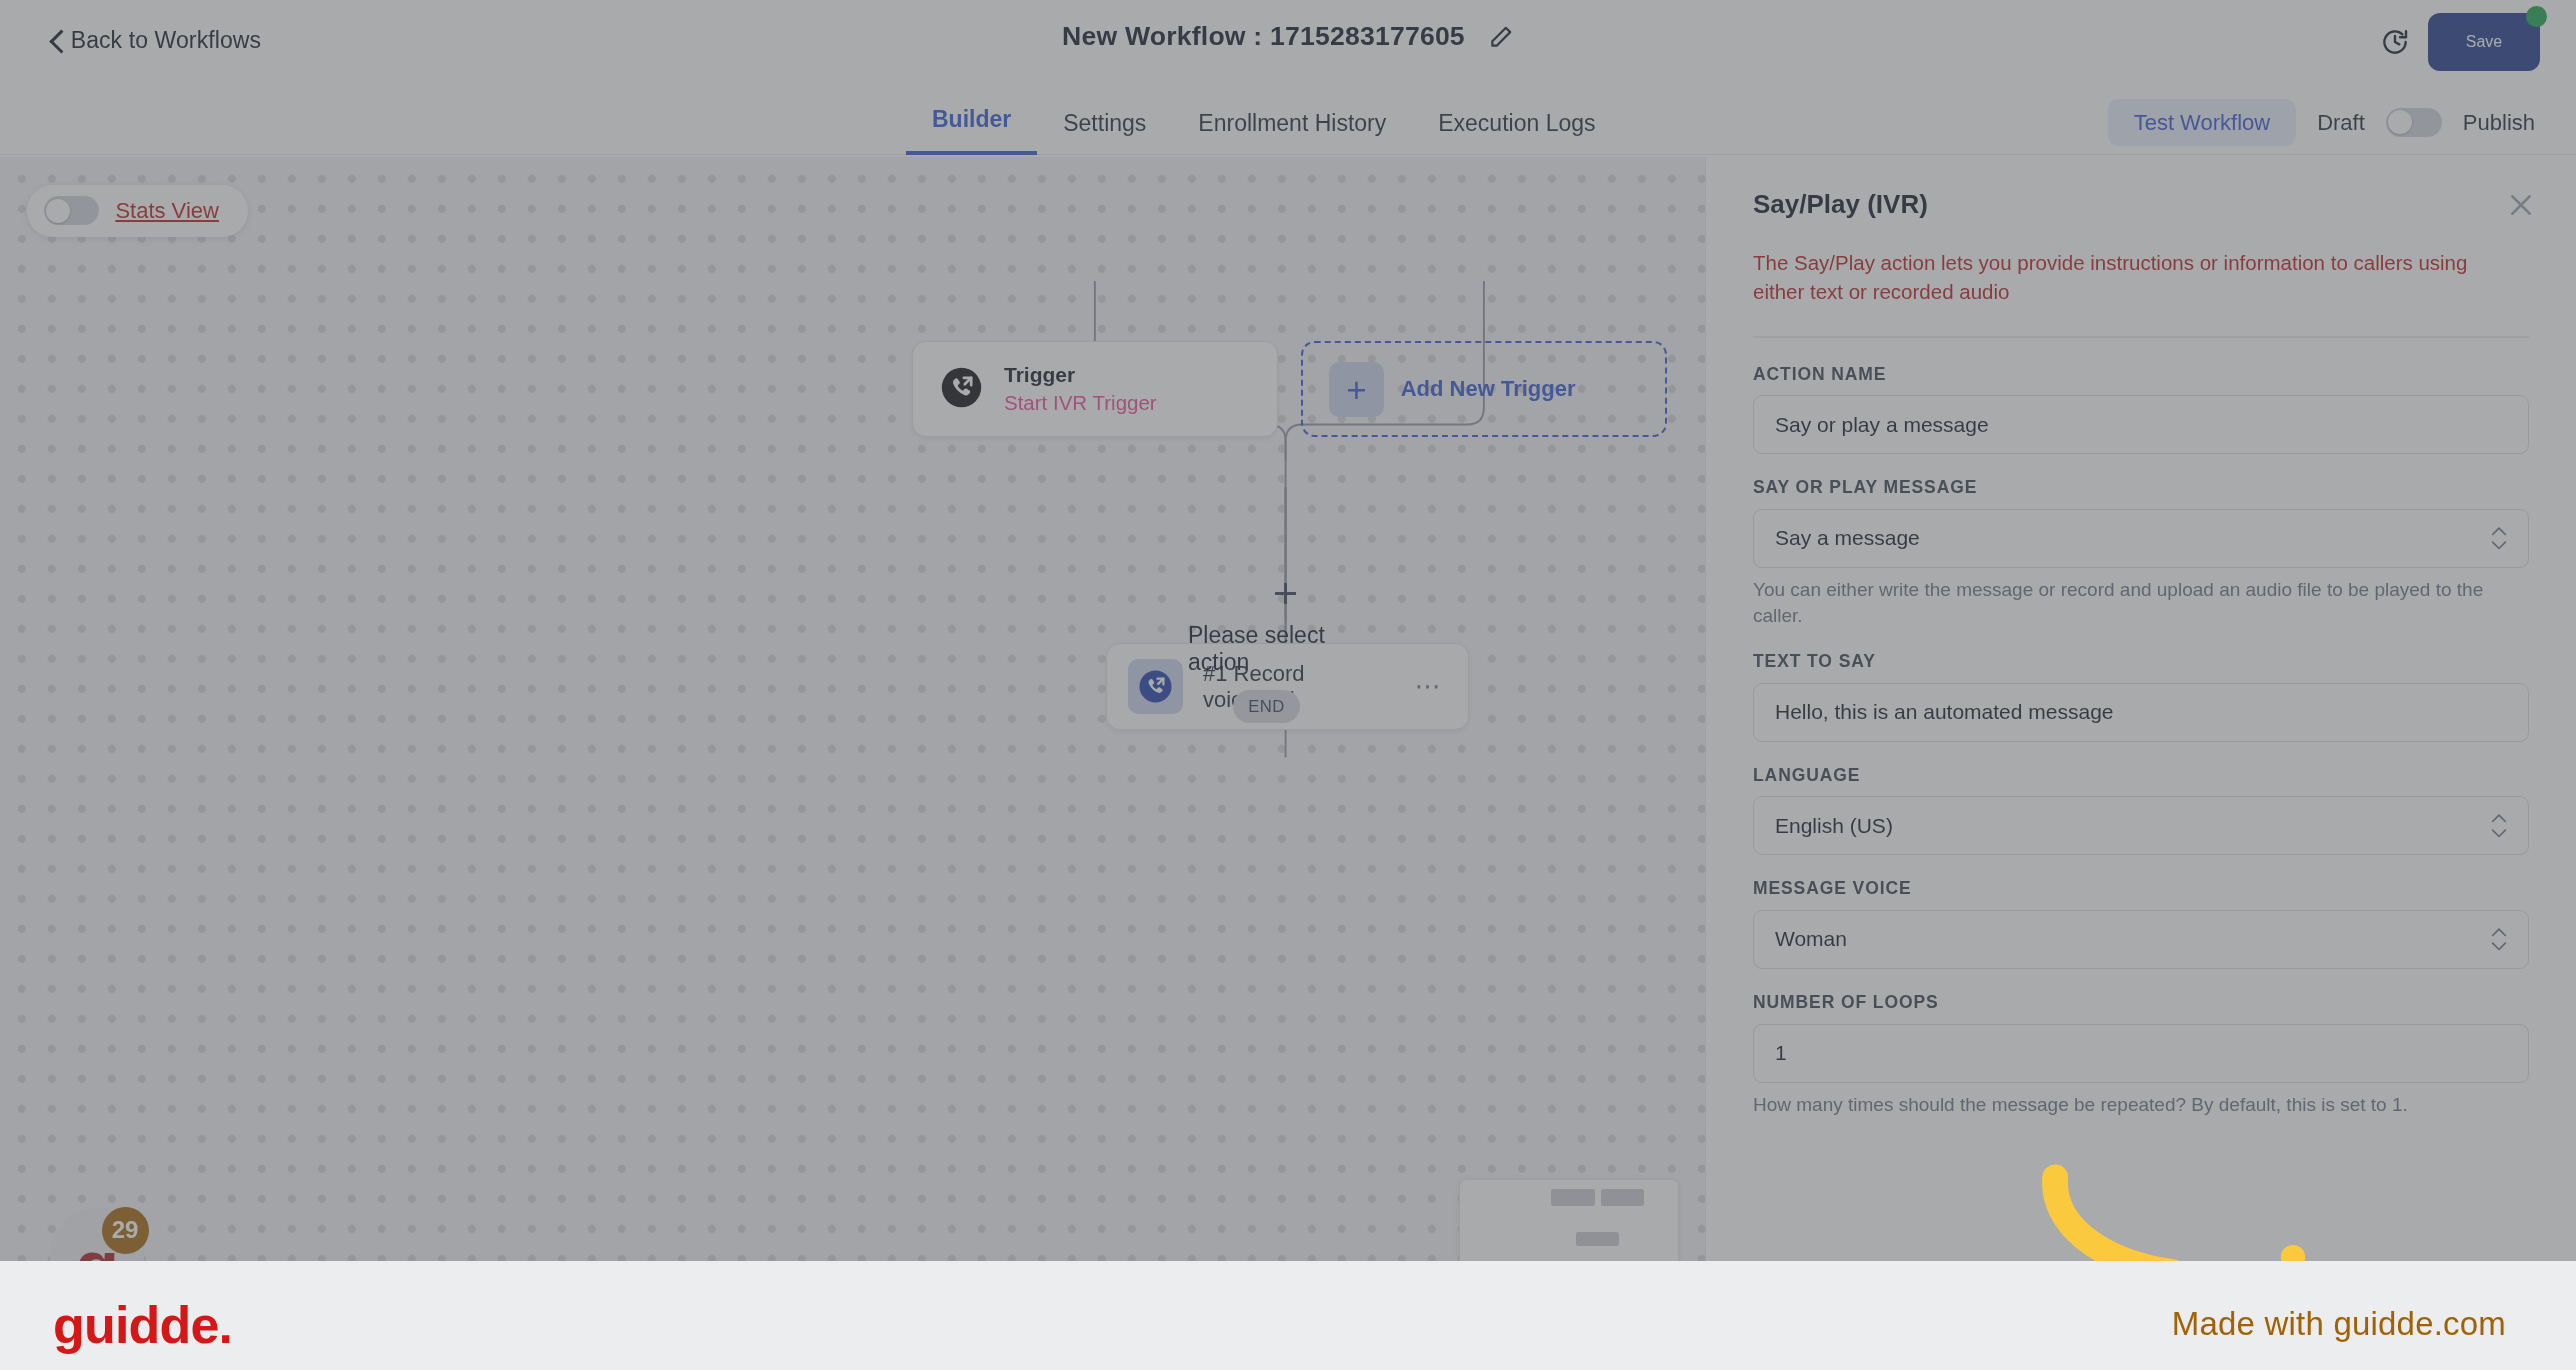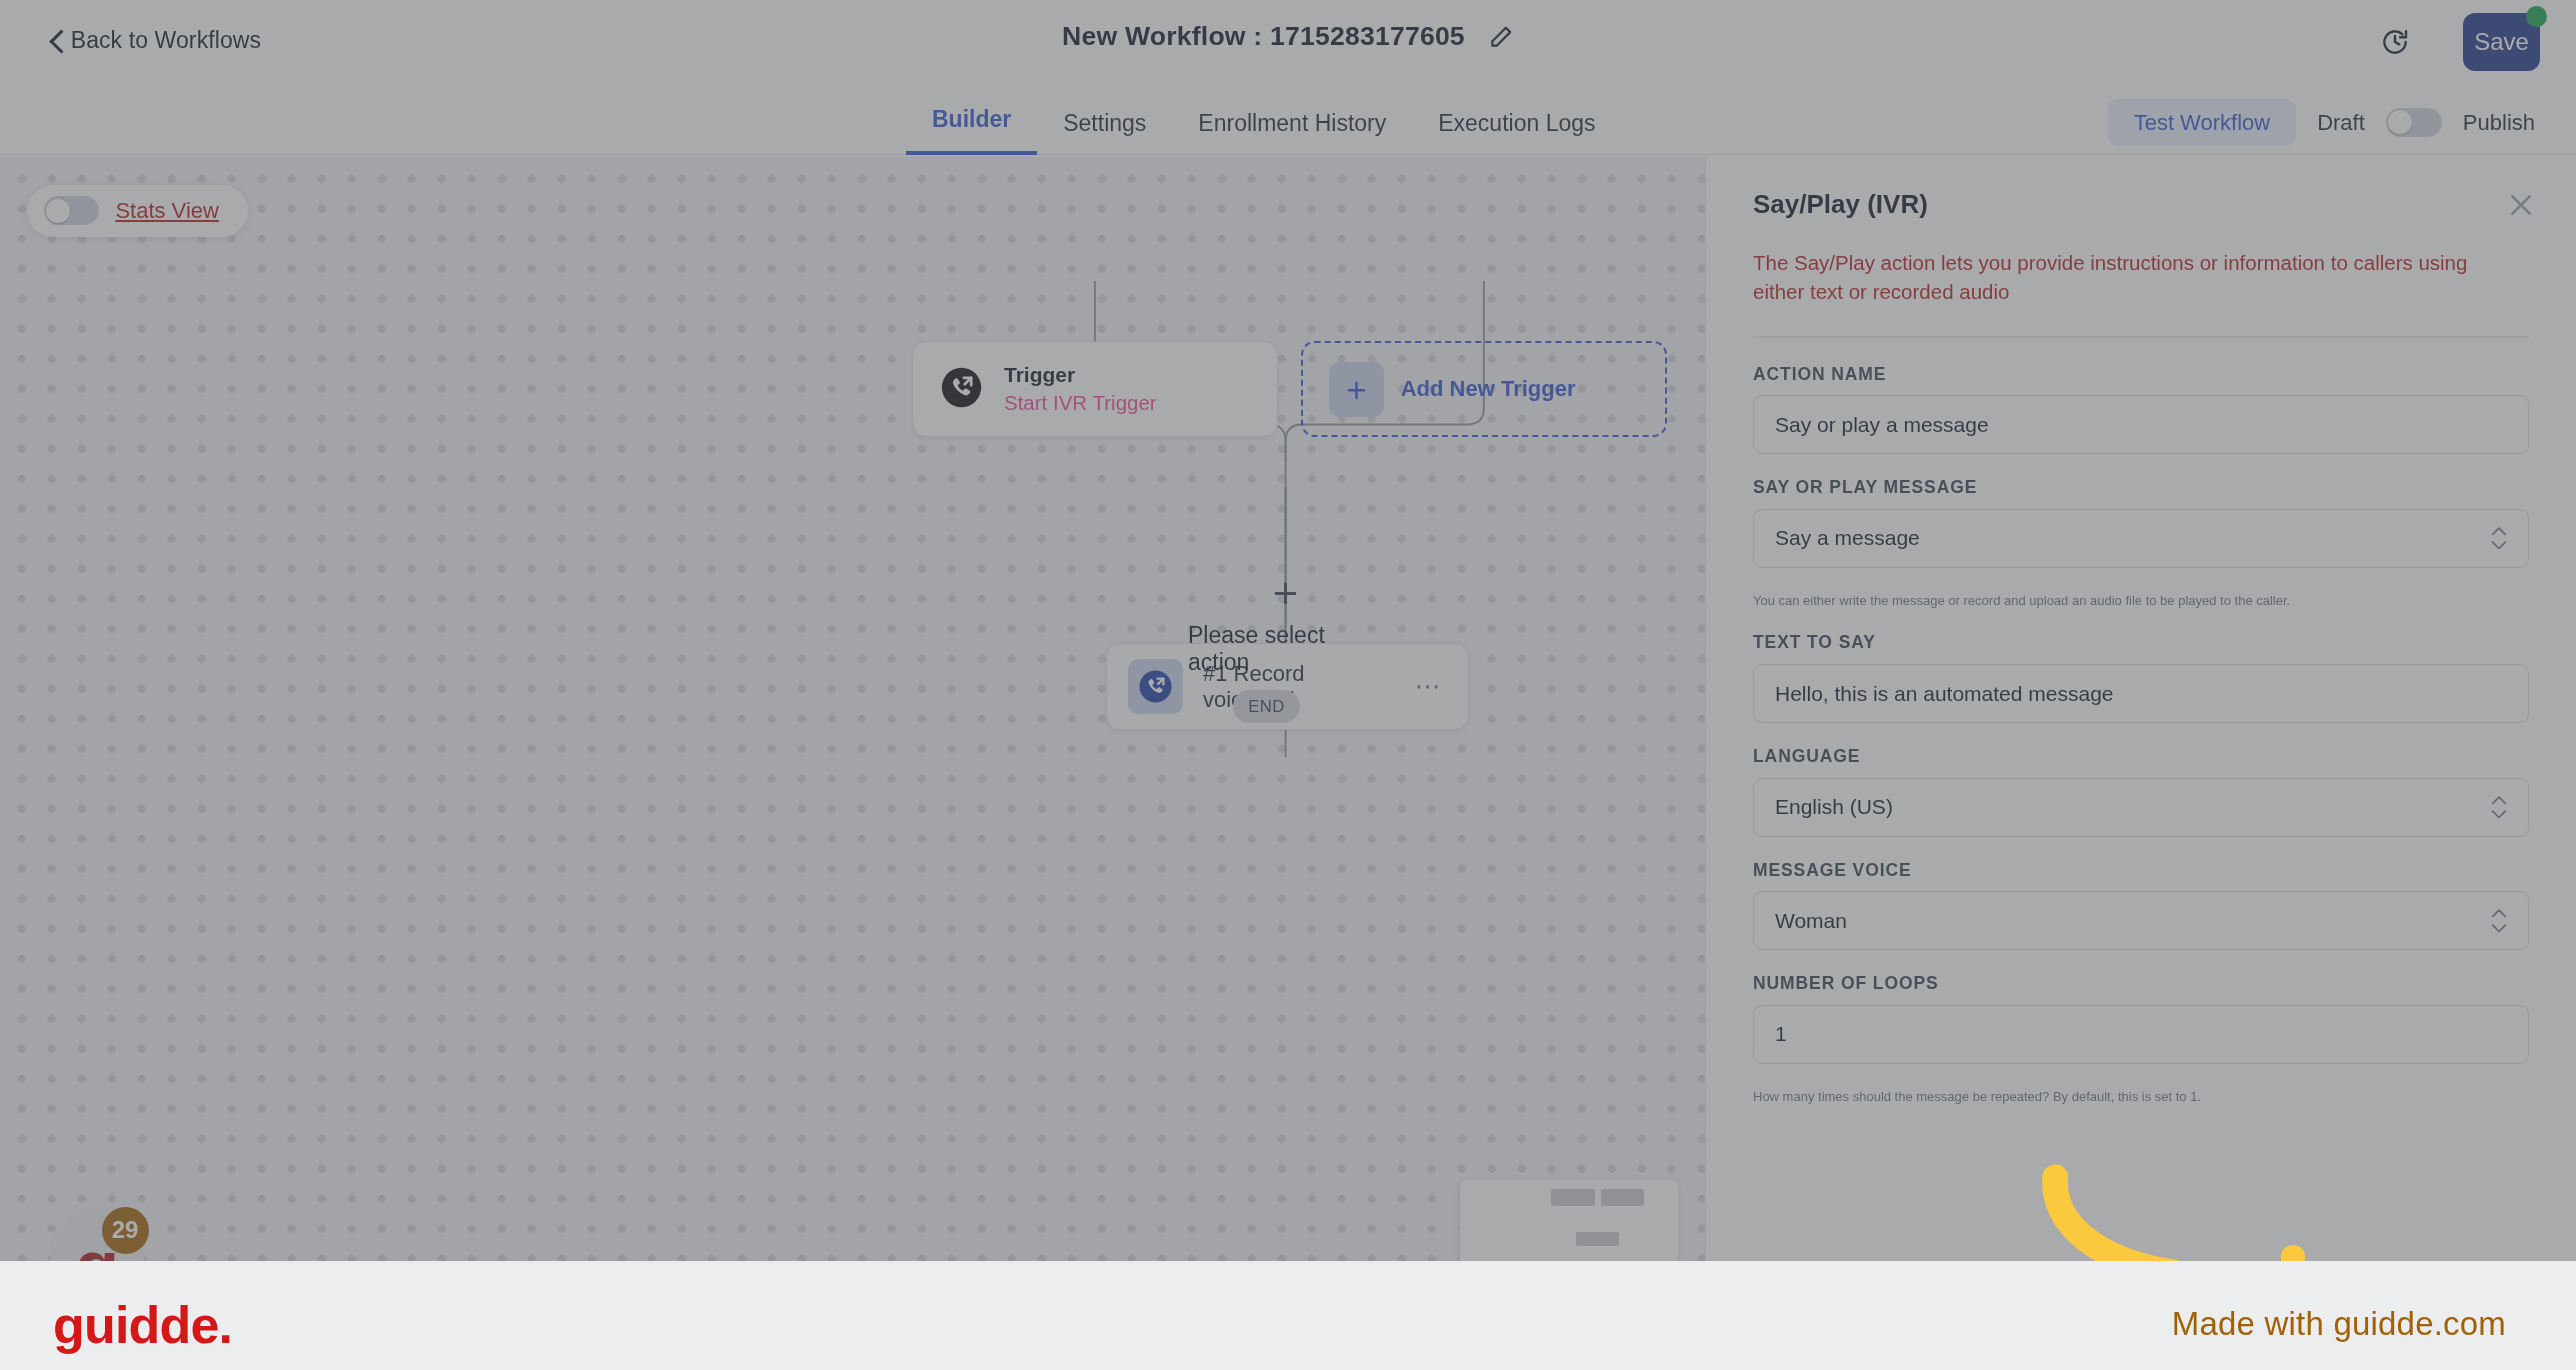--- a/index.html
+++ b/index.html
@@ -60,24 +60,24 @@
   .wf-title {
     font-size: 26.6px; font-weight: 600; color: #0f172a; letter-spacing: 0.2px;
   }
   .pencil-icon { width: 26px; height: 26px; cursor: pointer; display:block; }
   .history-icon {
     position: absolute; right: 166px; top: 27px;
     width: 30px; height: 30px; cursor: pointer;
   }
   .save-btn {
     position: absolute; right: 36px; top: 13px;
-    width: 77px; height: 58px;
+    width: 112px; height: 58px;
     background: #1e3a8a;
     border-radius: 12px;
-    color: #ffffff; font-size: 24px;
+    color: #ffffff; font-size: 16px;
     display: flex; align-items: center; justify-content: center;
     cursor: pointer;
     border: none;
     font-family: inherit;
   }
   .save-dot {
     position: absolute; right: 29px; top: 6px;
     width: 21px; height: 21px; border-radius: 50%;
     background: #16a34a;
   }
@@ -329,22 +329,22 @@
     display: flex; align-items: center; justify-content: space-between;
     padding: 0 20px 0 21px;
     font-size: 21px; color: #111827;
     cursor: pointer;
   }
   .chev-stack {
     display: flex; flex-direction: column; gap: 3.8px;
     color: #6b7280; line-height: .7;
   }
   .field-help {
-    margin-top: 24px;
-    font-size: 13px; color: #6b7280; line-height: 1.35;
+    margin-top: 9px;
+    font-size: 19px; color: #6b7280; line-height: 1.35;
   }
 
   
   .veil {
     position: absolute;
     left: 0; top: 0;
     width: 2576px; height: 1261px;
     background: rgba(90, 92, 96, 0.52);
     pointer-events: none;
     z-index: 50;

